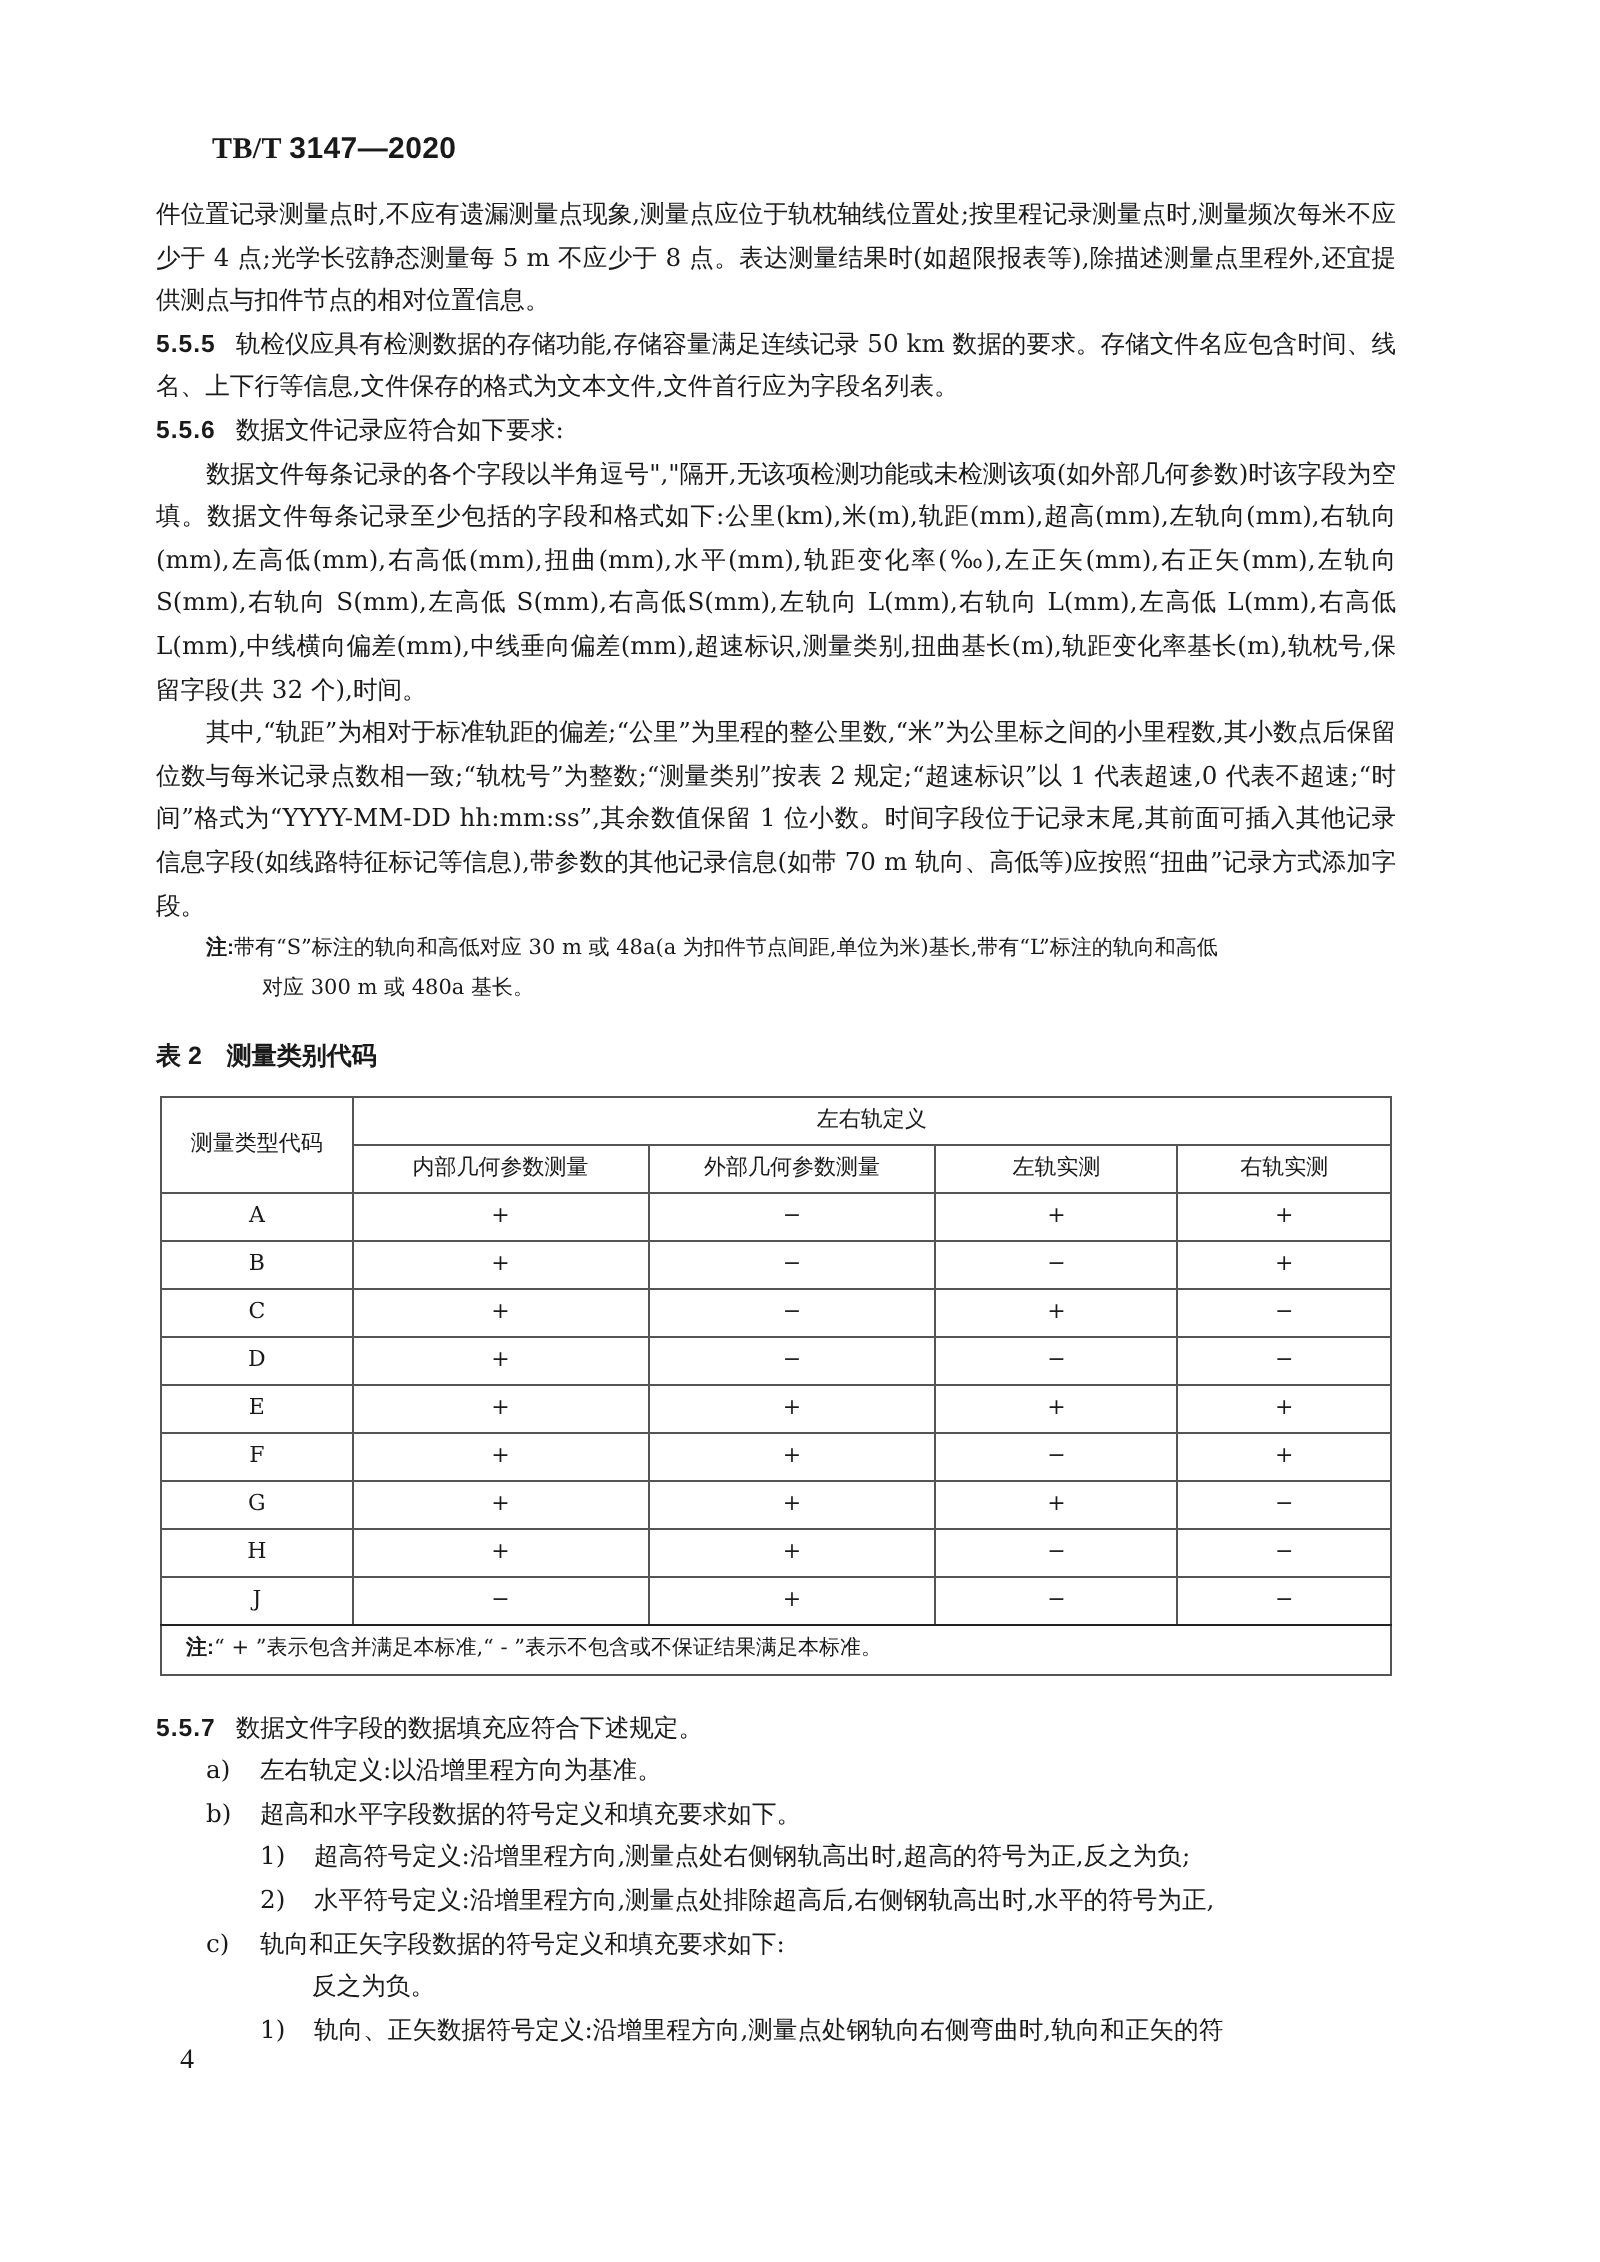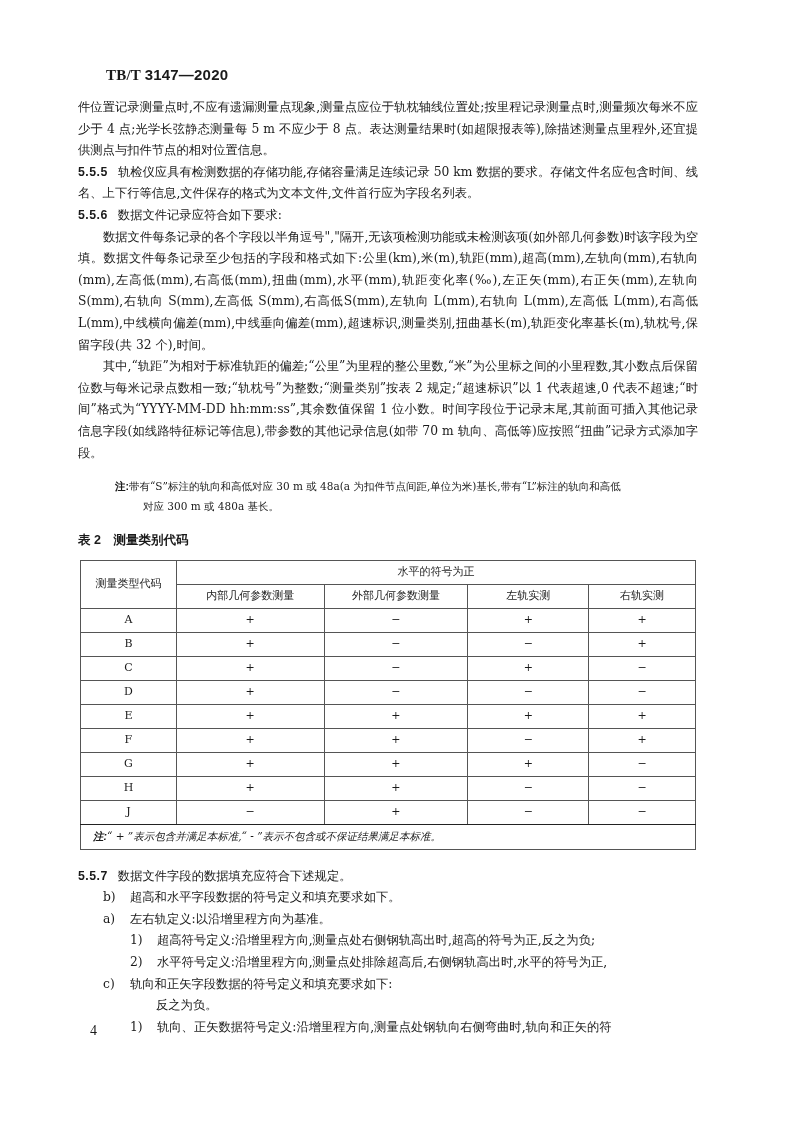--- a/index.html
+++ b/index.html
@@ -5,29 +5,29 @@
   html, body { margin:0; padding:0; background:#ffffff; }
   body { width:800px; height:1131px; position:relative; overflow:hidden;
          font-family:"DejaVu Serif", "Liberation Serif", serif; color:#1a1a1a; }
   .hdr { position:absolute; left:106px; top:66px; font-family:"Liberation Serif", serif;
          font-weight:bold; font-size:15px; letter-spacing:0.2px; }
   .hdr .num { font-family:"Liberation Sans", sans-serif; font-weight:bold; }
   .body { position:absolute; left:78px; top:97px; width:620px; font-size:12.3px; line-height:21.6px; }
   .p { margin:0; text-align:justify; text-align-last:left; }
   .ind { text-indent:25px; }
   .sec { font-family:"Liberation Sans", sans-serif; font-weight:bold; margin-right:10px; letter-spacing:0.5px; }
-  .note { font-size:10.5px; line-height:20px; padding-left:25px; margin:12px; }
+  .note { font-size:10.5px; line-height:20px; padding-left:25px; margin:0; }
   .note .notehang { padding-left:28px; display:block; }
   .note b { font-family:"Liberation Sans", sans-serif; }
   .caption { text-align:left; font-family:"Liberation Sans", sans-serif; font-weight:bold; font-size:12.5px; margin:14px 0 8px 0; }
   table { border-collapse:collapse; width:616px; margin-left:2px; font-size:11px; }
   td, th { border:1px solid #555; text-align:center; font-weight:normal; padding:0; height:23px; }
   table.tbl { border:1.6px solid #222; }
   tr.last td { border-bottom:1.4px solid #222; }
-  td.foot { text-align:left; padding-left:12px; font-size:10.5px; height:24px;font-style:italic; }
+  td.foot { text-align:left; padding-left:12px; font-size:10.5px; height:24px; }
   td.foot b { font-family:"Liberation Sans", sans-serif; }
   .list-a { padding-left:25px; }
   .list-1 { padding-left:52px; }
   .list-1c { padding-left:78px; }
   .lbl { display:inline-block; width:27px; }
   .pageno { position:absolute; left:90px; top:1023px; font-size:14px; font-family:"Liberation Serif", serif; }
 </style>
 </head>
 <body>
 
@@ -60,21 +60,21 @@
     <colgroup>
       <col style="width:96px">
         <col style="width:148px">
         <col style="width:144px">
         <col style="width:121px">
         <col style="width:107px">
     </colgroup>
     <tbody>
         <tr>
       <th rowspan="2">测量类型代码</th>
-      <th colspan="4">水平的符号为正</th>
+      <th colspan="4">左右轨定义</th>
     </tr>
     <tr>
       <th>内部几何参数测量</th>
       <th>外部几何参数测量</th>
       <th>左轨实测</th>
       <th>右轨实测</th>
     </tr>
     <tr>
       <td>A</td>
       <td>+</td>
@@ -140,22 +140,22 @@
     </tr>
     <tr>
       <td class="foot" colspan="5"><b>注:</b><span>“ + ”表示包含并满足本标准,“ - ”表示不包含或不保证结果满足本标准。</span></td>
     </tr>
   </tbody>
     </table>
 
   <p class="p" style="margin-top:16px">
     <span class="sec">5.5.7</span><span>数据文件字段的数据填充应符合下述规定。</span>
   </p>
+  <p class="p list-a"><span class="lbl">a)</span><span>左右轨定义:以沿增里程方向为基准。</span></p>
   <p class="p list-a"><span class="lbl">b)</span><span>超高和水平字段数据的符号定义和填充要求如下。</span></p>
-  <p class="p list-a"><span class="lbl">a)</span><span>左右轨定义:以沿增里程方向为基准。</span></p>
   <p class="p list-1"><span class="lbl">1)</span><span>超高符号定义:沿增里程方向,测量点处右侧钢轨高出时,超高的符号为正,反之为负;</span></p>
   <p class="p list-1"><span class="lbl">2)</span><span>水平符号定义:沿增里程方向,测量点处排除超高后,右侧钢轨高出时,水平的符号为正,</span></p>
   <p class="p list-a"><span class="lbl">c)</span><span>轨向和正矢字段数据的符号定义和填充要求如下:</span></p>
   <p class="p list-1c">反之为负。</p>
   <p class="p list-1"><span class="lbl">1)</span><span>轨向、正矢数据符号定义:沿增里程方向,测量点处钢轨向右侧弯曲时,轨向和正矢的符</span></p>
 </div>
 
 <div class="pageno">4</div>
 
 </body></html>

